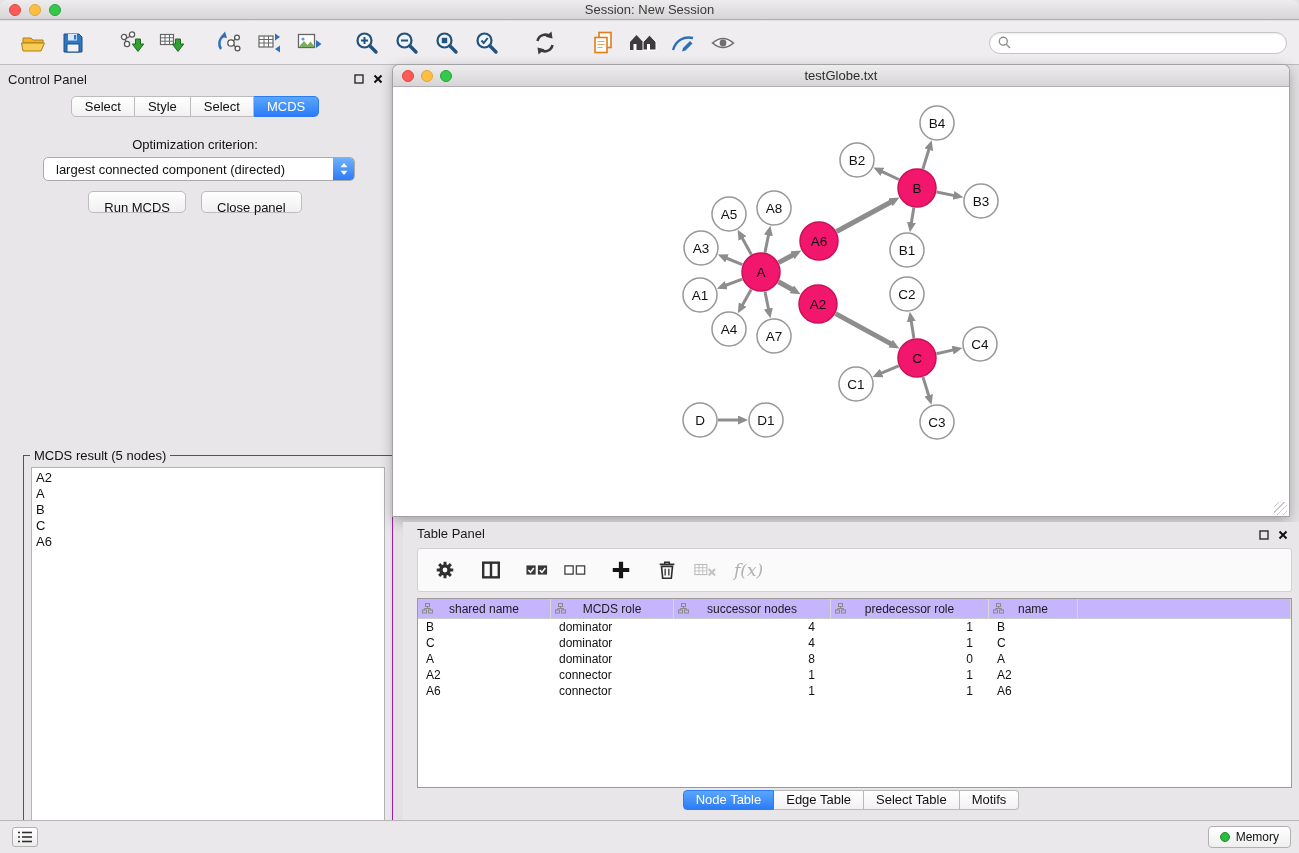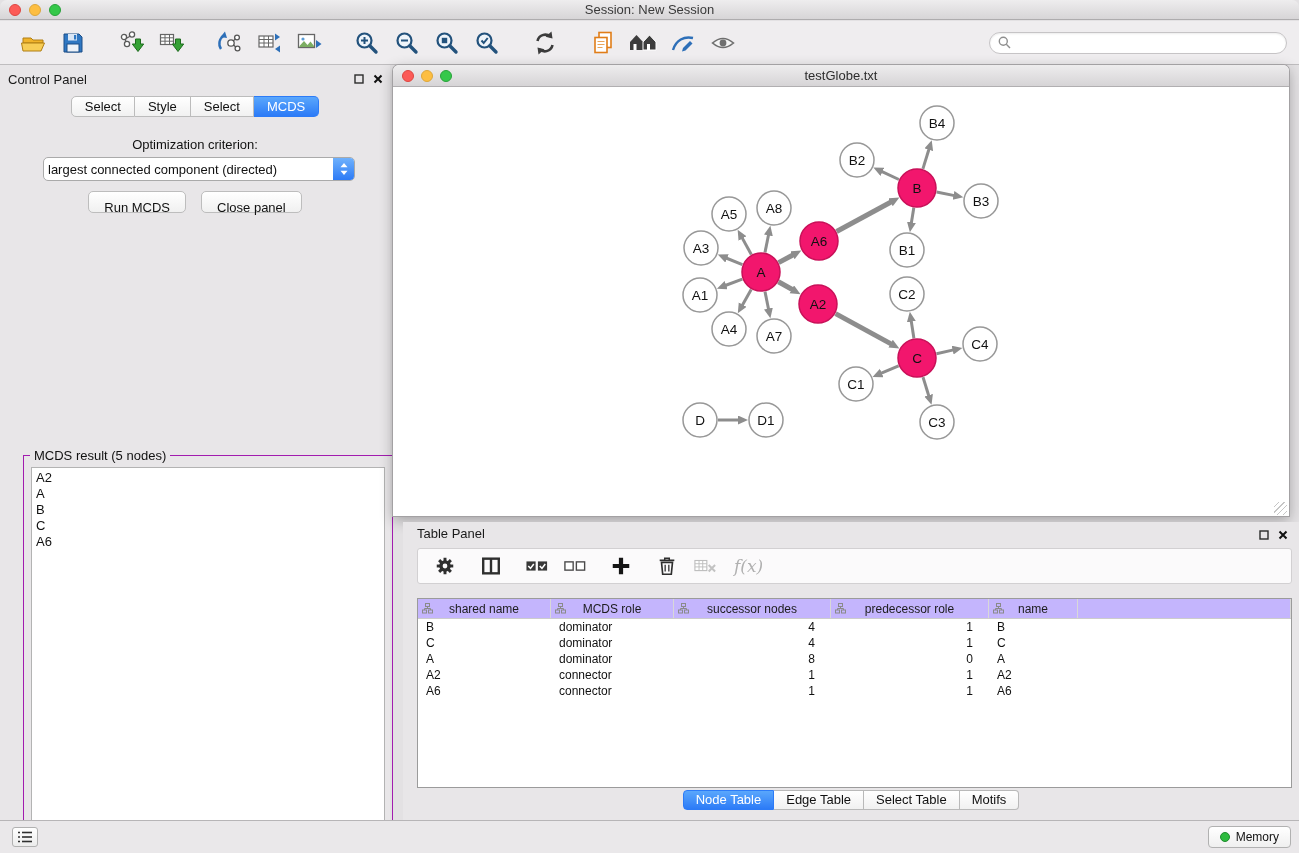--- a/index.html
+++ b/index.html
@@ -31,21 +31,21 @@
   .winbtns { position:absolute; right:6px; top:6px; display:flex; gap:7px; align-items:center; }
   .ctabs { position:absolute; left:0; right:0; top:31px; display:flex; justify-content:center; }
   .ctab { height:21px; line-height:19px; padding:0 13px; font-size:13px; background:linear-gradient(#ffffff,#f1f1f1);
     border:1px solid #bcbcbc; border-left:none; color:#111; cursor:default; }
   .ctab:first-child { border-left:1px solid #bcbcbc; border-radius:5px 0 0 5px; }
   .ctab:last-child { border-radius:0 5px 5px 0; }
   .ctab.active { background:linear-gradient(#5aa7fc,#2c7bf7); color:#fff; border-color:#2c7bf7; }
   .opt-label { position:absolute; left:0; right:0; top:72px; text-align:center; font-size:13px; }
   .dropdown { position:absolute; left:43px; top:92px; width:312px; height:24px; background:#fff;
     border:1px solid #aaa; border-radius:5px; display:flex; align-items:center; font-size:13px; }
-  .dd-text { padding-left:4px; white-space:nowrap; overflow:hidden; }
+  .dd-text { padding-left:12px; white-space:nowrap; overflow:hidden; }
   .dd-step { position:absolute; right:0; top:0; bottom:0; width:21px; border-radius:0 4px 4px 0;
     background:linear-gradient(#6fb1fc,#2d7bf6); display:flex; align-items:center; justify-content:center; }
   .cp-buttons { position:absolute; left:0; right:0; top:126px; display:flex; justify-content:center; gap:15px; }
   .macbtn { height:22px; padding:8px 15px; font-size:13px; font-family:inherit; color:#111;
     background:linear-gradient(#ffffff,#f0f0f0); border:1px solid #bdbdbd; border-radius:5px; }
   .result-group { position:absolute; left:13px; top:390px; width:370px; height:432px; border:1px solid #a21caf;margin-left:10px; }
   .result-legend { position:absolute; left:6px; top:-8px; background:#e8e6e8; padding:0 4px; font-size:13px; }
   .result-list { position:absolute; left:7px; top:11px; right:7px; bottom:8px; background:#fff;
     border:1px solid #b3b3b3; font-size:13px; padding:2px 0 0 4px; }
   .litem { height:16px; line-height:16px; }
@@ -56,21 +56,21 @@
   .net-titlebar { position:absolute; left:0; top:0; right:0; height:22px;
     background:linear-gradient(#eeedee,#d6d4d6); border-radius:6px 6px 0 0; border-bottom:1px solid #b1afb1; }
   .net-titlebar .lights { left:9px; top:5px; gap:7px; }
   .net-title { text-align:center; font-size:13px; line-height:22px; color:#2d2d2d; }
   .net-canvas { position:absolute; left:1px; right:1px; top:23px; bottom:0; background:#fff; }
   .grip { position:absolute; right:1px; bottom:1px; width:13px; height:13px;
     background:repeating-linear-gradient(135deg, transparent 0 3px, #c6c6c6 3px 4px); }
 
   
   .table-panel { position:absolute; left:403px; top:522px; width:896px; height:298px; background:#e8e6e8; }
-  .tp-toolbar { position:absolute; left:14px; top:26px; width:875px; height:36px; background:#fbfafb;
+  .tp-toolbar { position:absolute; left:14px; top:26px; width:875px; height:44px; background:#fbfafb;
     border:1px solid #d2d0d2; border-radius:3px; display:flex; align-items:center; padding-left:12px; }
   .tico { display:flex; align-items:center; justify-content:center; width:30px; height:30px; flex:0 0 auto; }
   .ti-g { margin-left:8px; } .ti-grp { margin-left:16px; }
   .fx { font-family:"DejaVu Serif", serif; font-style:italic; font-size:17px; color:#b0b0b0; margin-left:14px; }
   .ntable { position:absolute; left:14px; top:76px; width:875px; height:190px; background:#fff;
     border:1px solid #9b9b9b; overflow:hidden; }
   .nt-header, .trow { display:grid; grid-template-columns:133px 123px 157px 158px 89px 1fr; }
   .nt-header { height:20px; background:#c4b5fd; border-bottom:1px solid #cccccc; }
   .hcell { position:relative; display:flex; align-items:center; justify-content:center;
     border-right:1px solid #d8d8d8; font-size:12px; color:#1c1c1c; }

